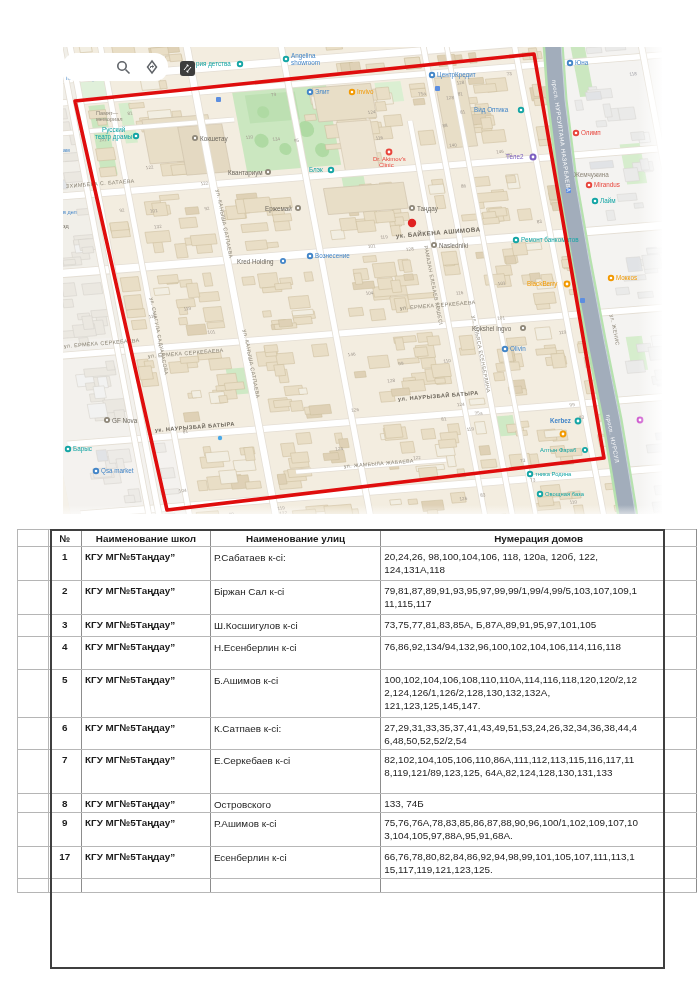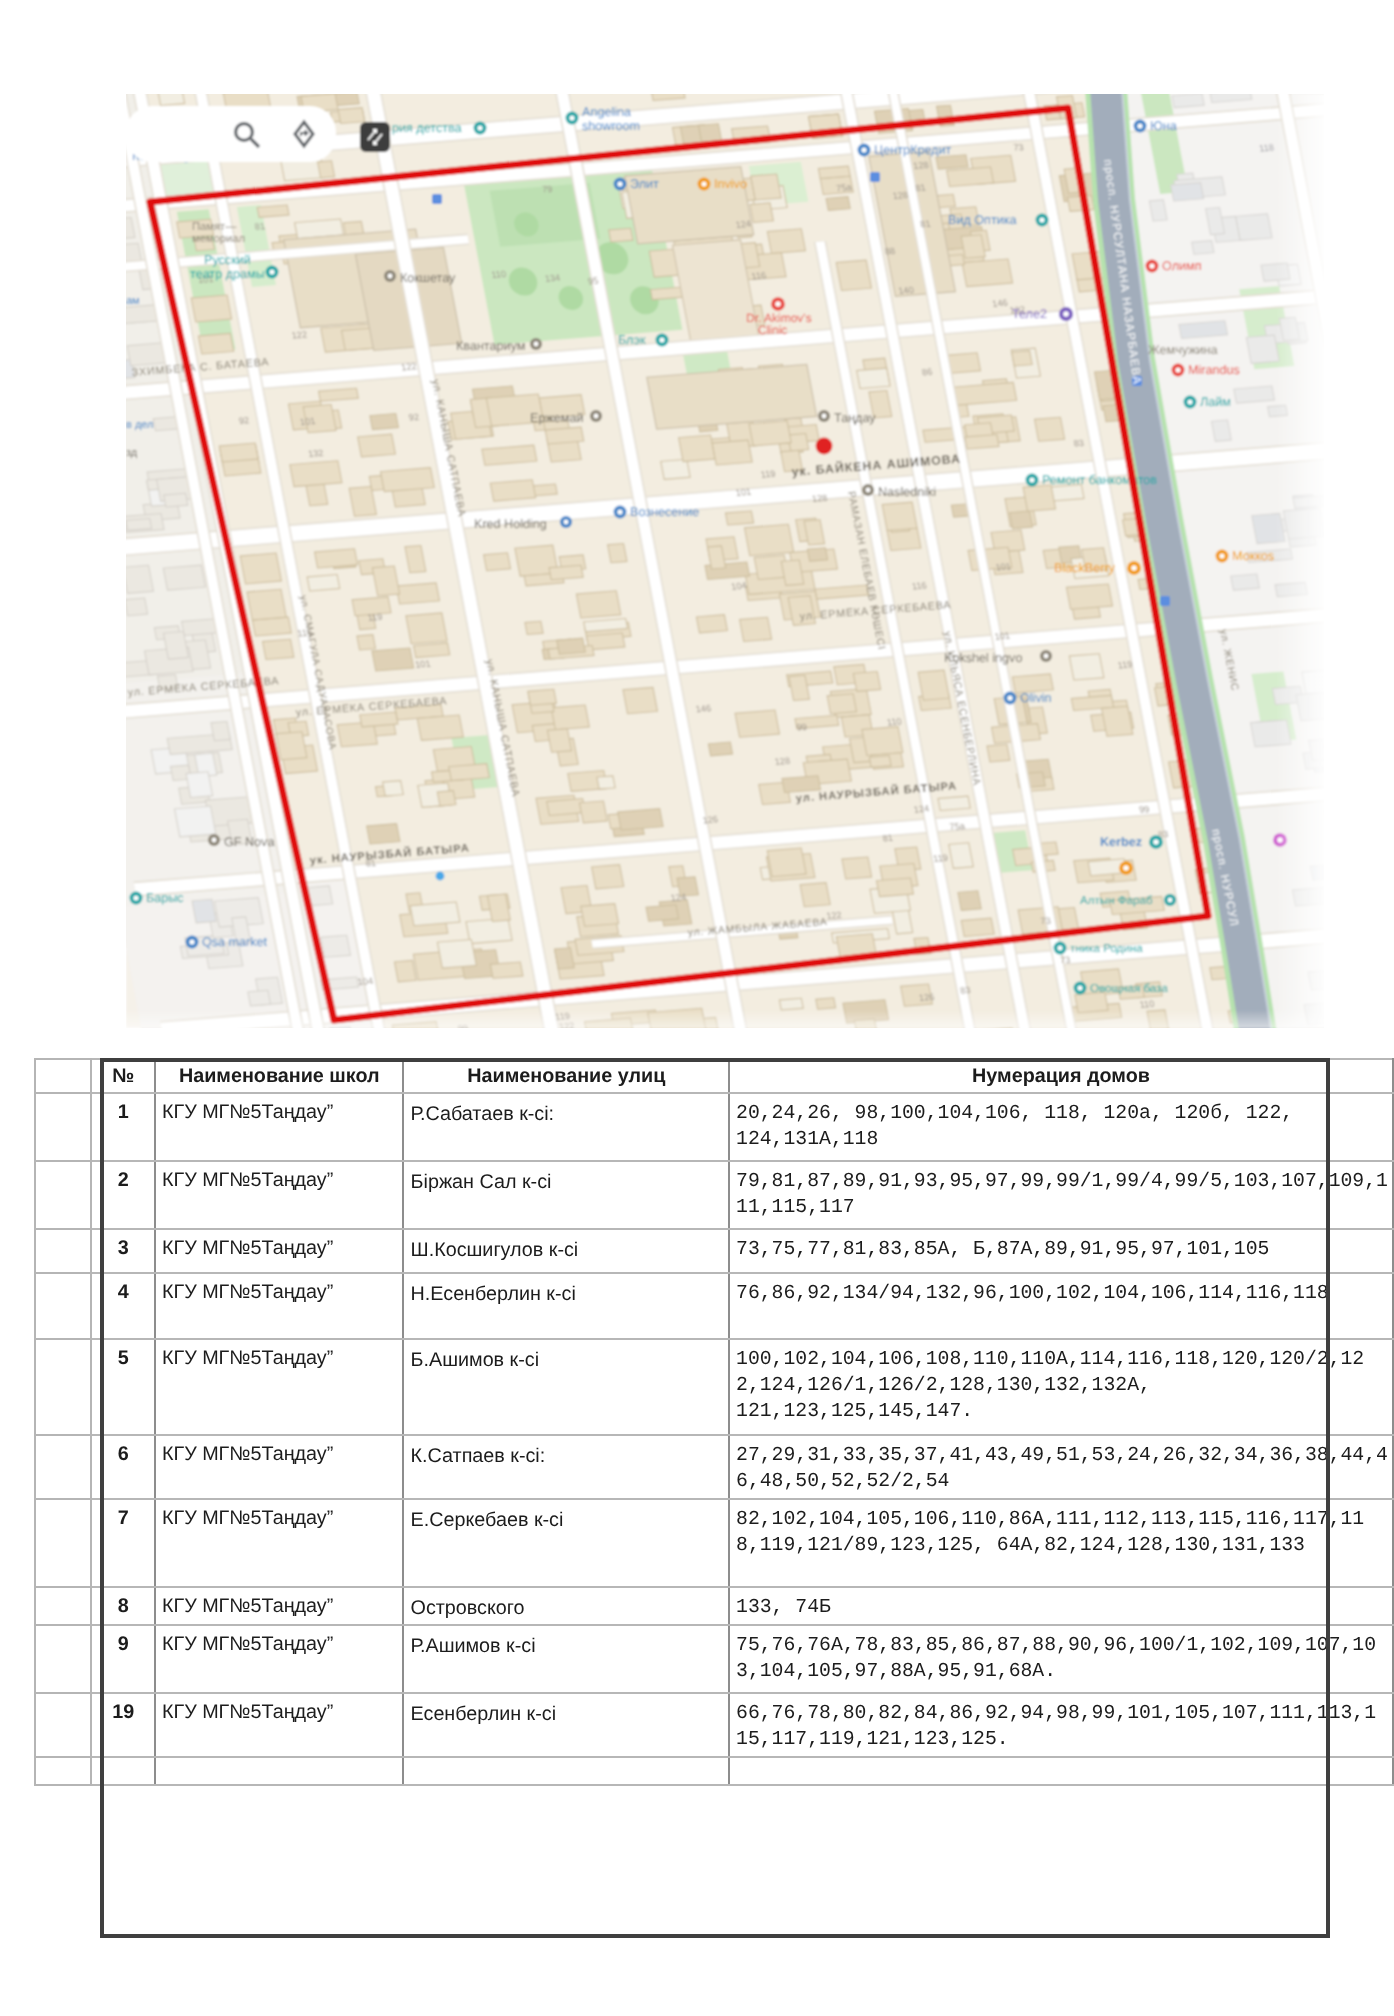--- a/index.html
+++ b/index.html
@@ -4,23 +4,23 @@
 * { margin:0; padding:0; box-sizing:border-box; }
 html,body { width:697px; height:1008px; background:#ffffff; font-family:"Liberation Sans", sans-serif; }
 #page { position:relative; width:697px; height:1008px; overflow:hidden; }
 #title { position:absolute; top:12px; left:0; width:697px; text-align:center; font-weight:bold; font-size:16.3px; line-height:17.7px;  color:#141414; letter-spacing:0.1px; }
 table { position:absolute; left:17px; top:529px; border-collapse:collapse; table-layout:fixed; }
 td { vertical-align:top; font-size:9.9px; line-height:13.2px; color:#1c1c1c; overflow:hidden; }
 td.m { width:33px; border:1px solid #b5b5b5; }
 td.c, td.num, td.sch, td.st, td.nm { border-top:1px solid #b7b7b7; border-bottom:1px solid #b7b7b7; border-left:1px solid #8d8d8d; border-right:1px solid #8d8d8d; }
 td.hd { font-weight:bold; text-align:center; padding-top:2px; }
 td.num { width:35px; text-align:center; font-weight:bold; padding-top:3px; }
-td.sch { width:133px; font-weight:normal; padding:3px 2px 0 3px; }
+td.sch { width:133px; font-weight:bold; padding:3px 2px 0 3px; }
 td.st { width:178px; padding:4px 2px 0 3px; }
-td.nm { width:320px; padding:3px 2px 0 3px;font-family:Liberation Mono, monospace; }
+td.nm { width:320px; padding:3px 2px 0 3px; }
 #tframe { position:absolute; left:50px; top:529px; width:615px; height:440px; border:2px solid #3f3f3f; pointer-events:none; }
 </style></head>
 <body>
 <div id="page">
 <svg width="599" height="467" viewBox="0 0 599 467" style="position:absolute;left:63px;top:47px" font-family="Liberation Sans, sans-serif">
 <defs>
 <linearGradient id="fadeR" x1="0" y1="0" x2="1" y2="0">
 <stop offset="0" stop-color="#ffffff" stop-opacity="0"></stop>
           <stop offset="1" stop-color="#ffffff" stop-opacity="1"></stop>
 </linearGradient>
@@ -1049,21 +1049,21 @@
         </tr>
 <tr style="height:34px">
           <td class="m"></td>
           <td class="num">9</td>
           <td class="sch">КГУ МГ№5Таңдау”</td>
           <td class="st">Р.Ашимов к-сі</td>
           <td class="nm">75,76,76А,78,83,85,86,87,88,90,96,100/1,102,109,107,10<br>3,104,105,97,88А,95,91,68А.</td>
         </tr>
 <tr style="height:32px">
           <td class="m"></td>
-          <td class="num">19</td>
+          <td class="num">17</td>
           <td class="sch">КГУ МГ№5Таңдау”</td>
           <td class="st">Есенберлин к-сі</td>
           <td class="nm">66,76,78,80,82,84,86,92,94,98,99,101,105,107,111,113,1<br>15,117,119,121,123,125.</td>
         </tr>
 <tr style="height:14px">
           <td class="m"></td>
           <td class="num"></td>
           <td class="sch"></td>
           <td class="st"></td>
           <td class="nm"></td>

